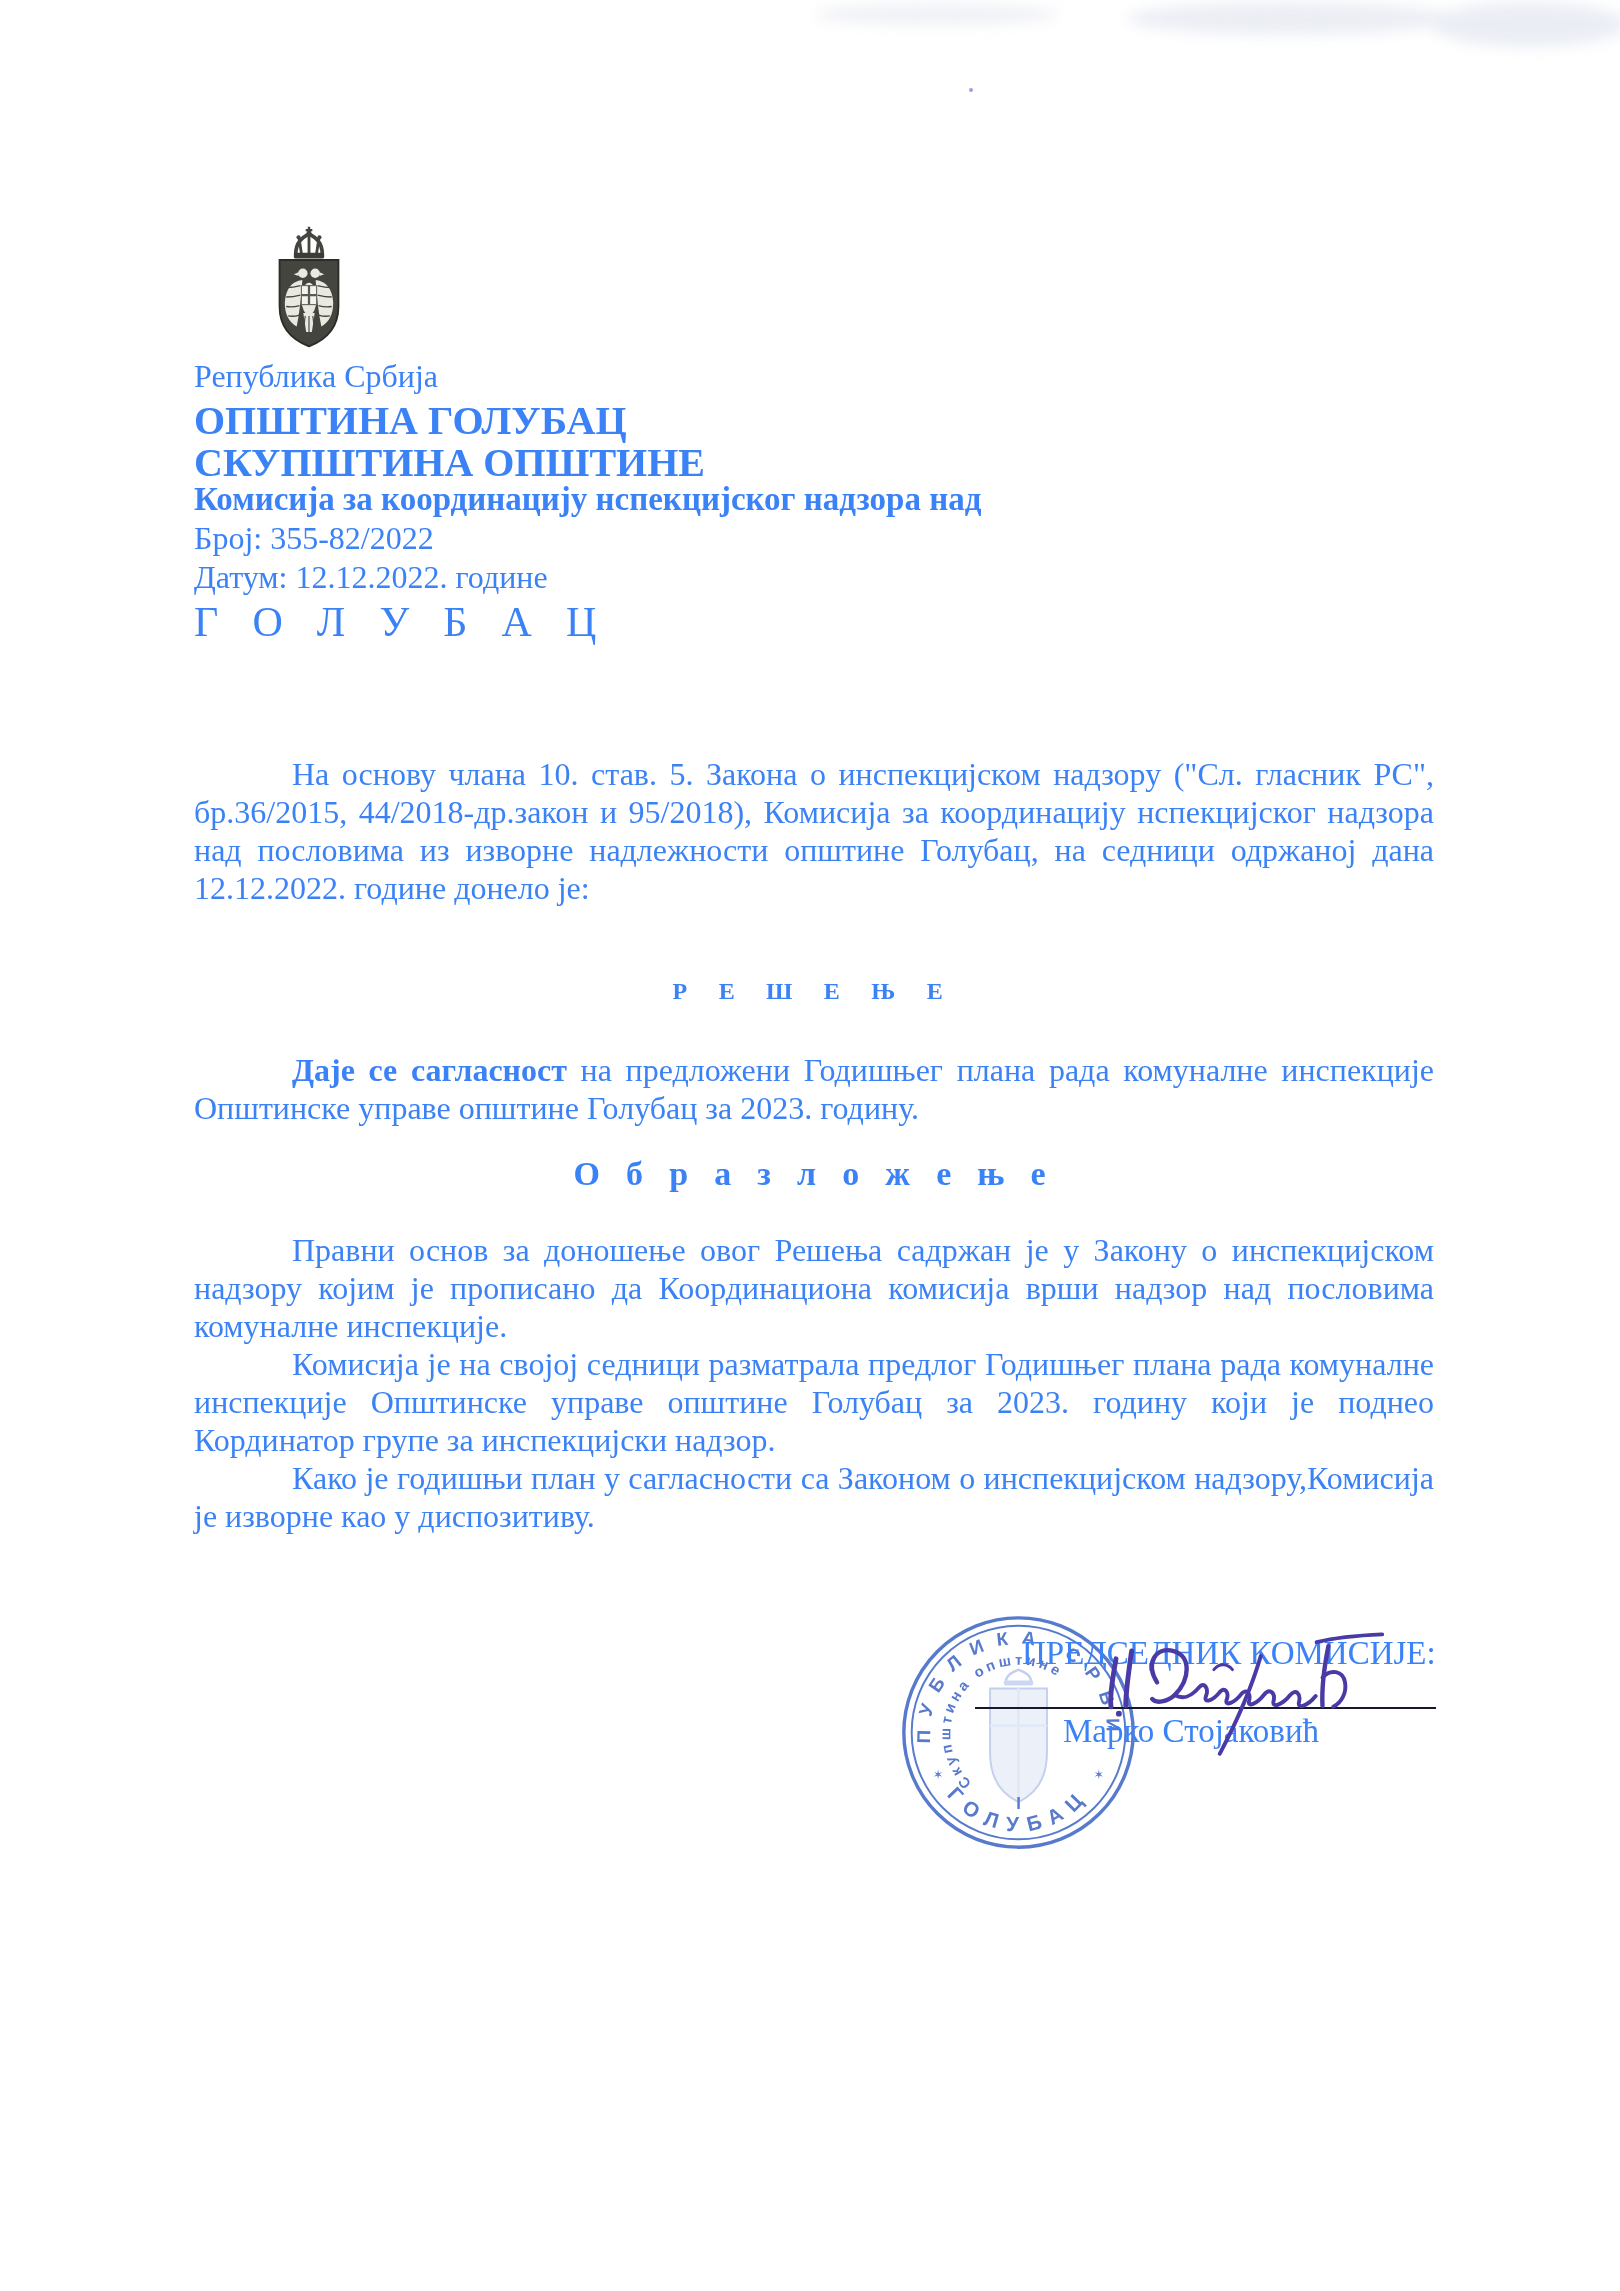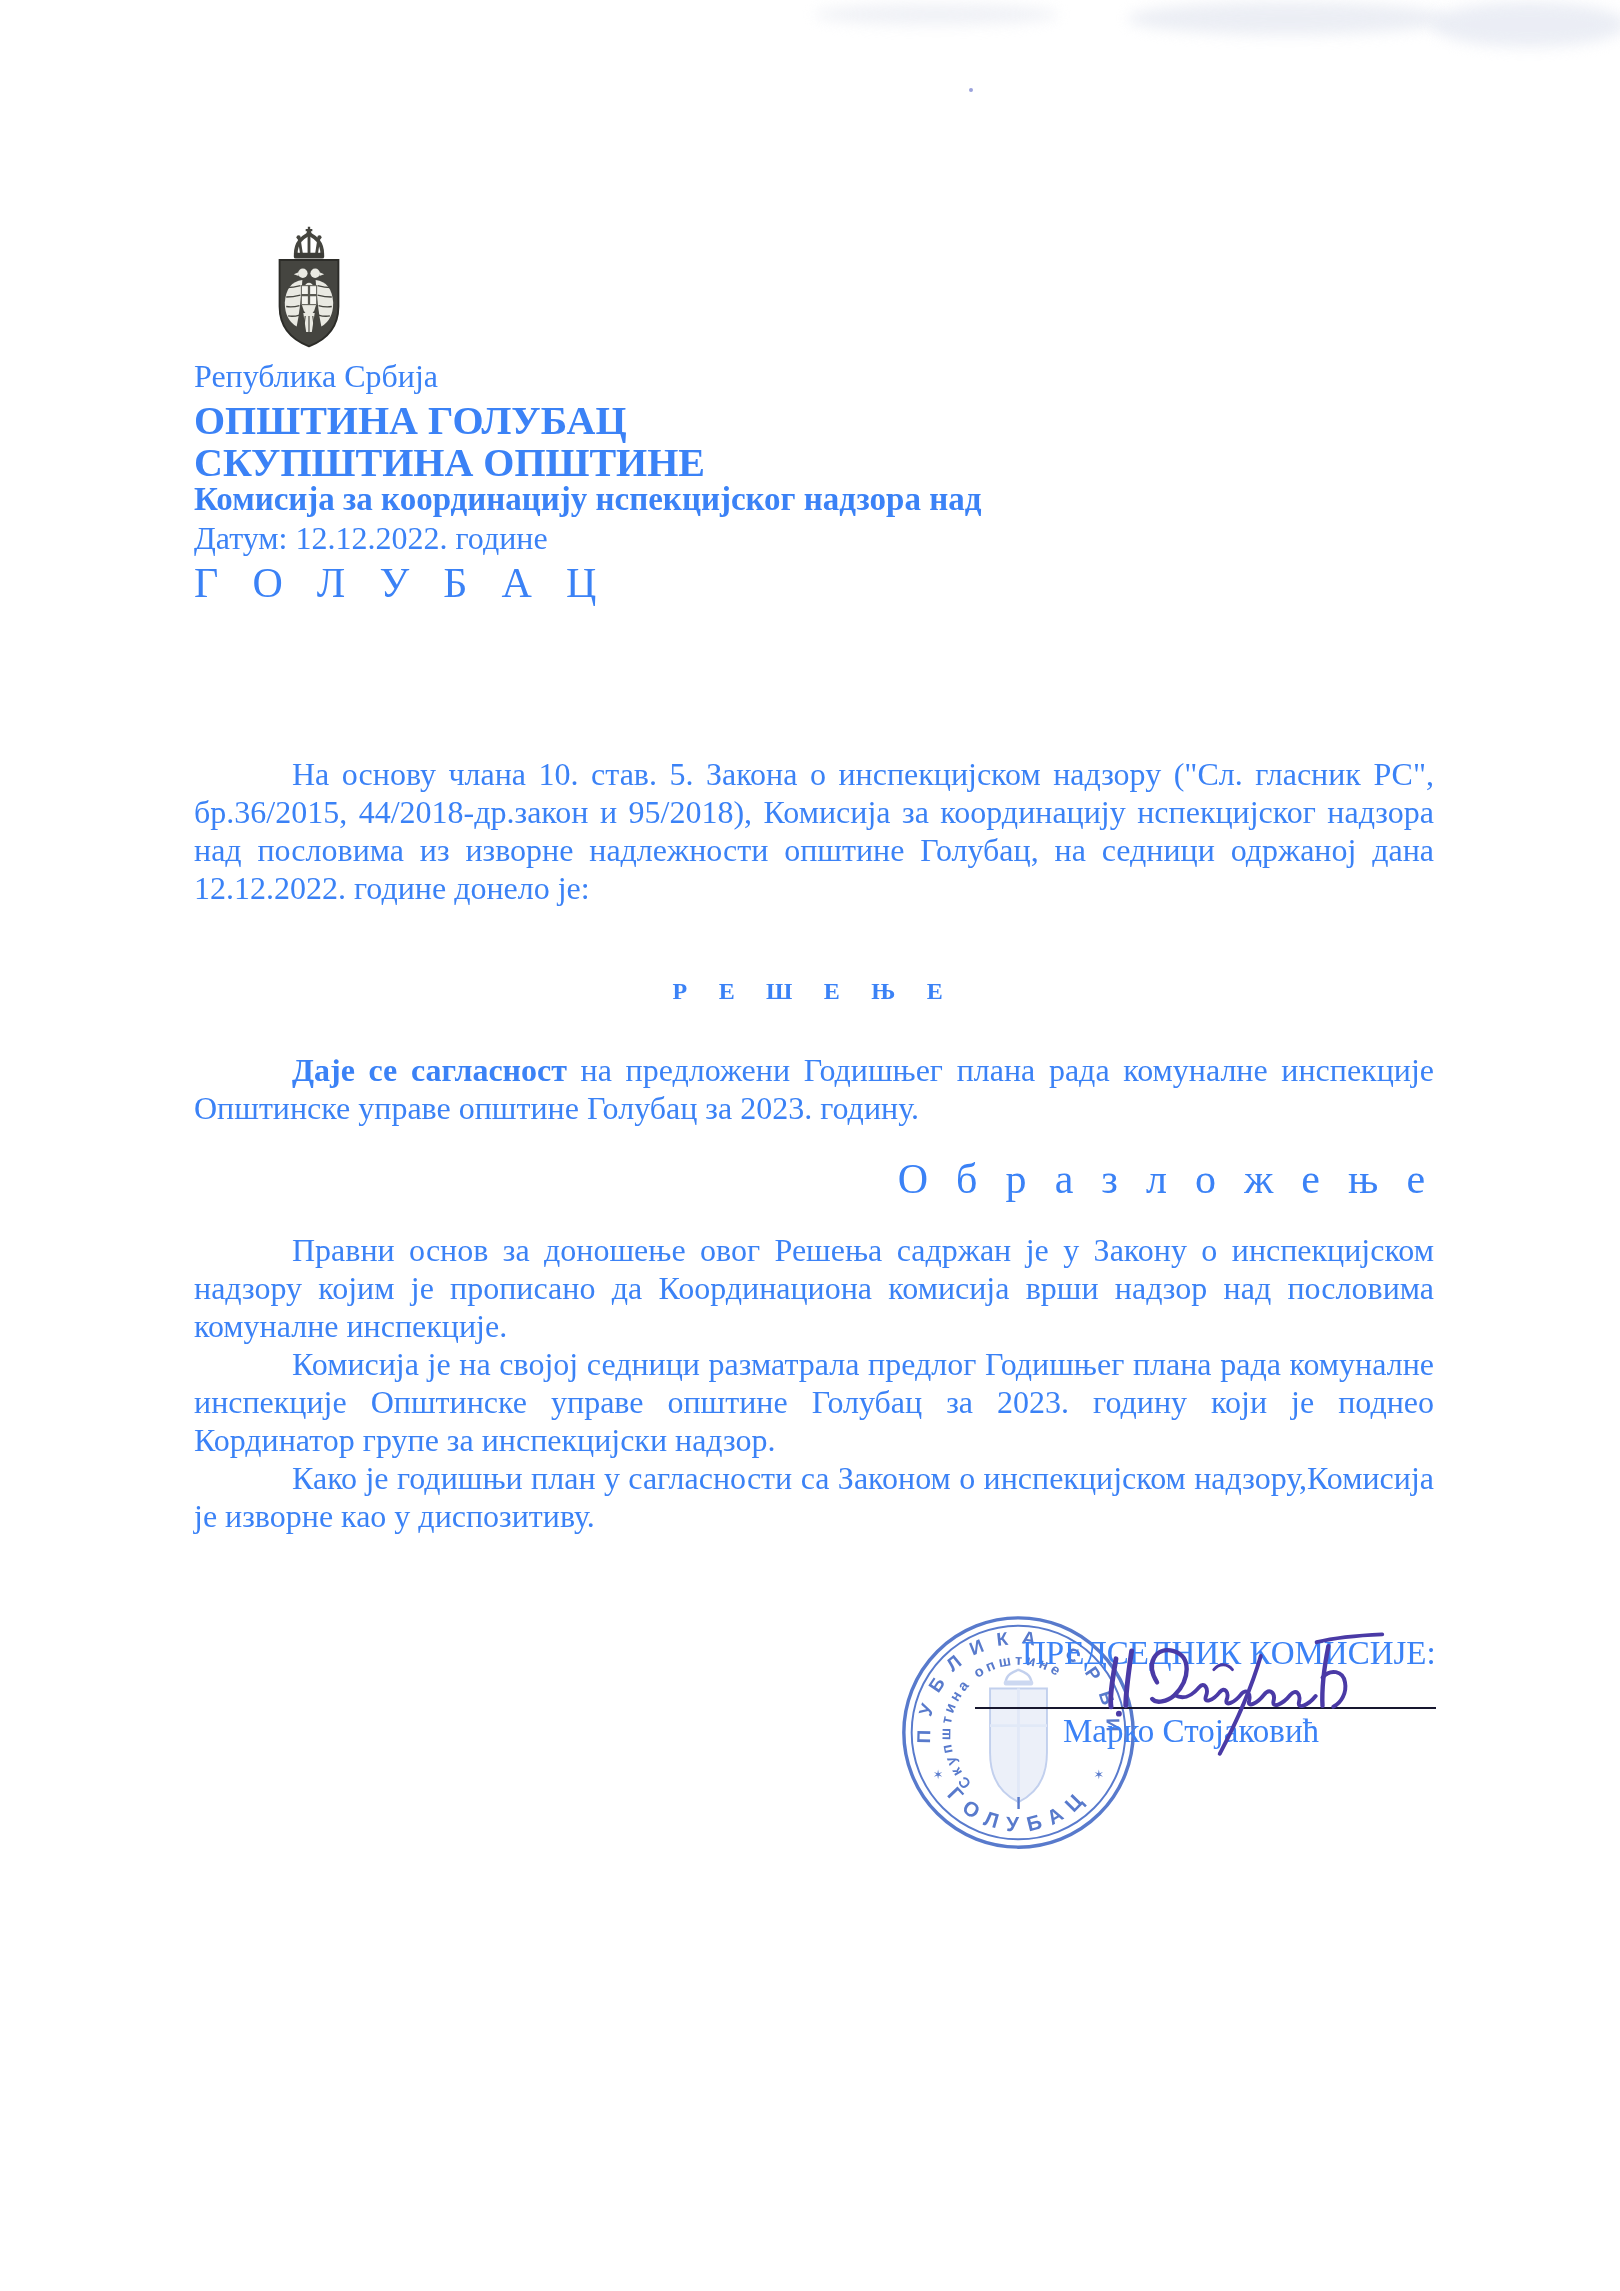--- a/index.html
+++ b/index.html
@@ -30,21 +30,21 @@
   p.body-par{
     margin:0;
     font-size:32px;
     line-height:38px;
     text-align:justify;
     text-indent:98px;
   }
   .intro{top:755px;}
   .decision-head{top:978px;text-align:center;font-size:24px;font-weight:bold;letter-spacing:12.7px;}
   .decision{top:1051px;}
-  .rationale-head{top:1155px;text-align:right;font-size:42px;font-weight:normal;letter-spacing:8.8px;}
+  .rationale-head{top:1155px;text-align:center;font-size:34px;font-weight:bold;letter-spacing:8.8px;}
   .rationale{top:1231px;}
   b.lead{font-weight:bold;margin-top:20px;}
 
   .sig-title{position:absolute;left:1022px;top:1635px;font-size:33px;}
   .sig-line{position:absolute;left:975px;top:1678px;width:461px;height:29px;border-bottom:2.9px solid #17172e;}
   .sig-name{position:absolute;left:1063px;top:1713px;font-size:33px;}
   .stamp{position:absolute;left:896px;top:1610px;width:245px;height:245px;opacity:.92;}
   .ink{position:absolute;left:1096px;top:1605px;width:314px;height:186px;}
 </style>
 </head>
@@ -82,20 +82,21 @@
       <path d="M33,93 h12 l-3,20 h-6 Z" fill="#e9e9e2"></path>
       <path d="M35,96 l-2,16 M39,96 v17 M43,96 l2,16" stroke="#45453f" stroke-width="1.2" fill="none"></path>
 
       <rect x="31" y="64" width="16" height="20" fill="#f4f4ef" stroke="#6b6b64" stroke-width="1.2"></rect>
       <path d="M39,64 v20 M31,74 h16" stroke="#5a5a53" stroke-width="2.4" fill="none"></path>
     </svg>
     <div class="h-rep">Република Србија</div>
     <div class="h-caps">ОПШТИНА ГОЛУБАЦ</div>
     <div class="h-caps">СКУПШТИНА ОПШТИНЕ</div>
     <div class="h-comm">Комисија за координацију нспекцијског надзора над</div>
+    <div class="h-meta">Број: 355-82/2022</div>
     <div class="h-meta">Датум: 12.12.2022. године</div>
     <div class="h-place">Г О Л У Б А Ц</div>
   </div>
 
   <p class="body-par col intro">На основу члана 10. став. 5. Закона о инспекцијском надзору ("Сл. гласник РС", бр.36/2015, 44/2018-др.закон и 95/2018),  Комисија за координацију нспекцијског надзора над пословима из изворне надлежности општине Голубац, на седници одржаној дана 12.12.2022. године донело је:</p>
 
   <div class="col decision-head">Р Е Ш Е Њ Е</div>
 
   <p class="body-par col decision"><b class="lead">Даје се сагласност</b><span> на предложени Годишњег плана рада комуналне инспекције Општинске управе општине Голубац за 2023. годину.</span></p>
 

